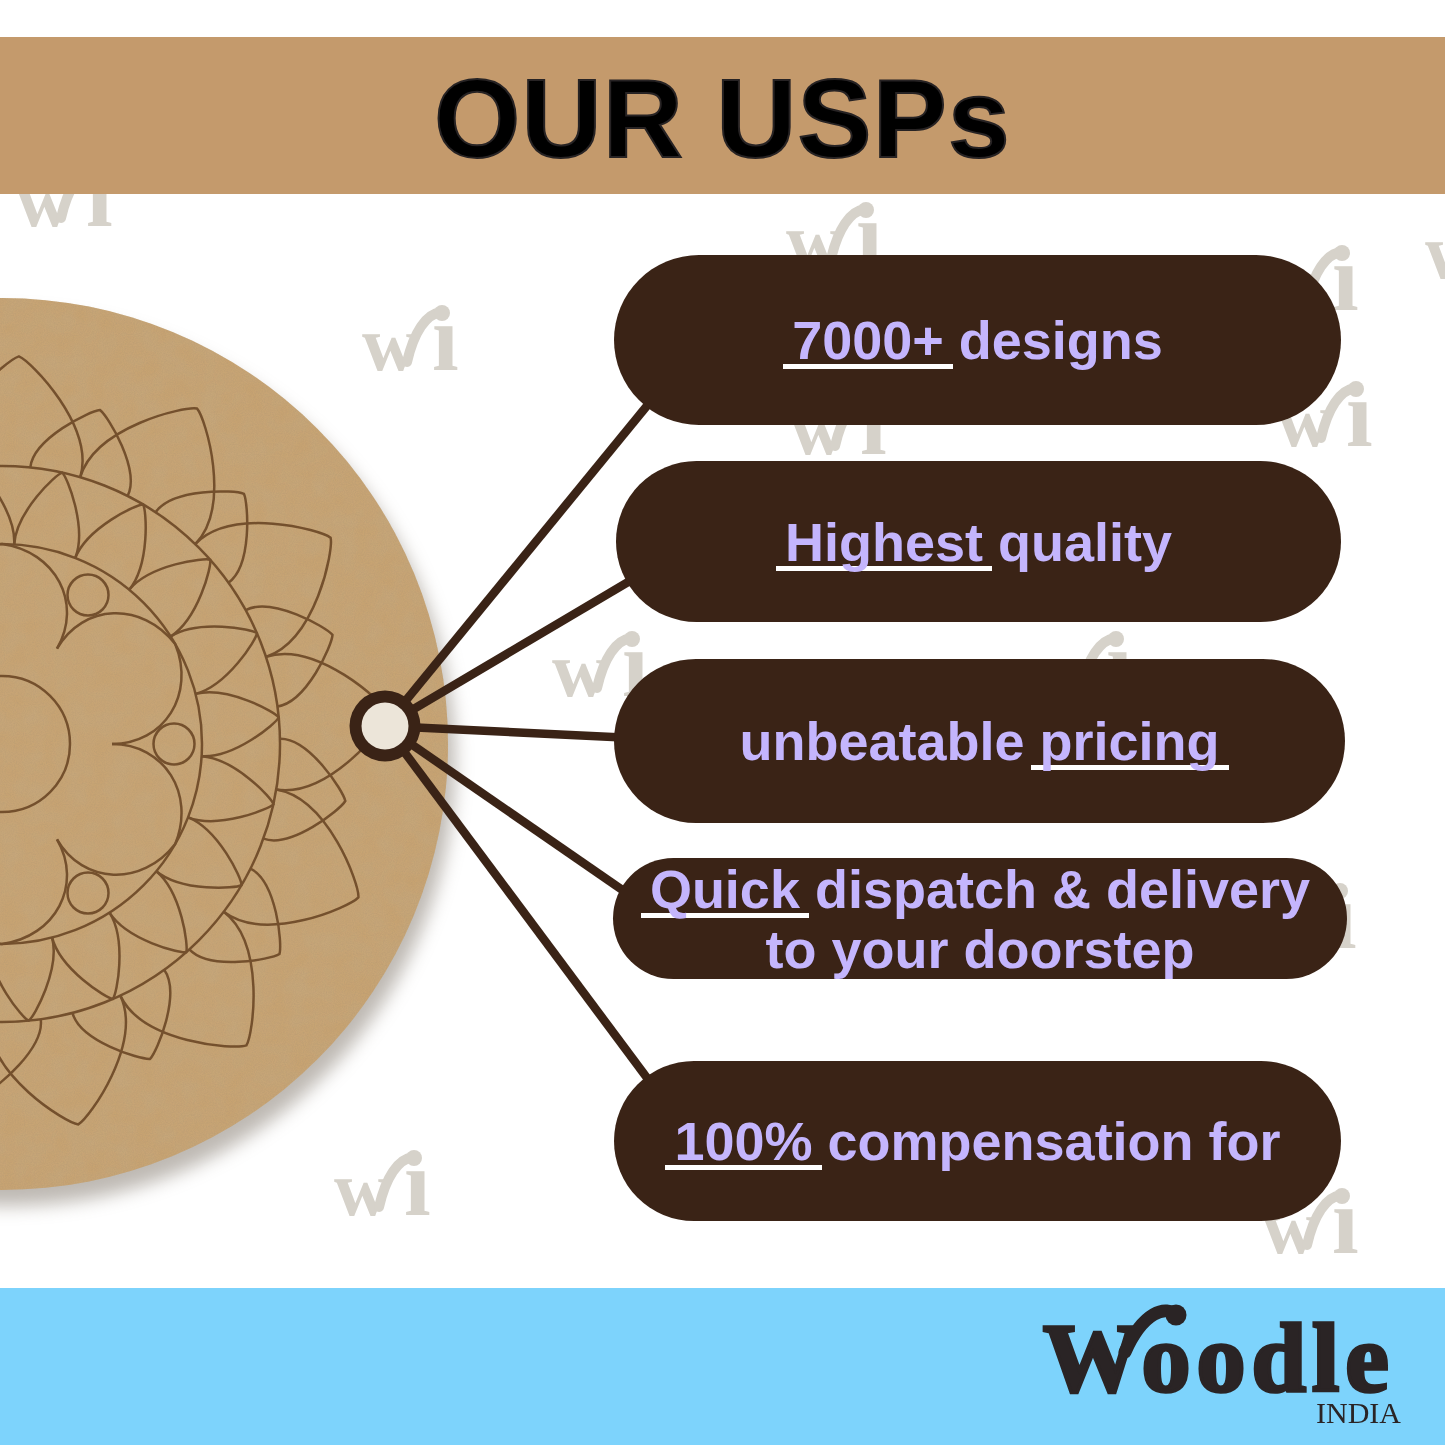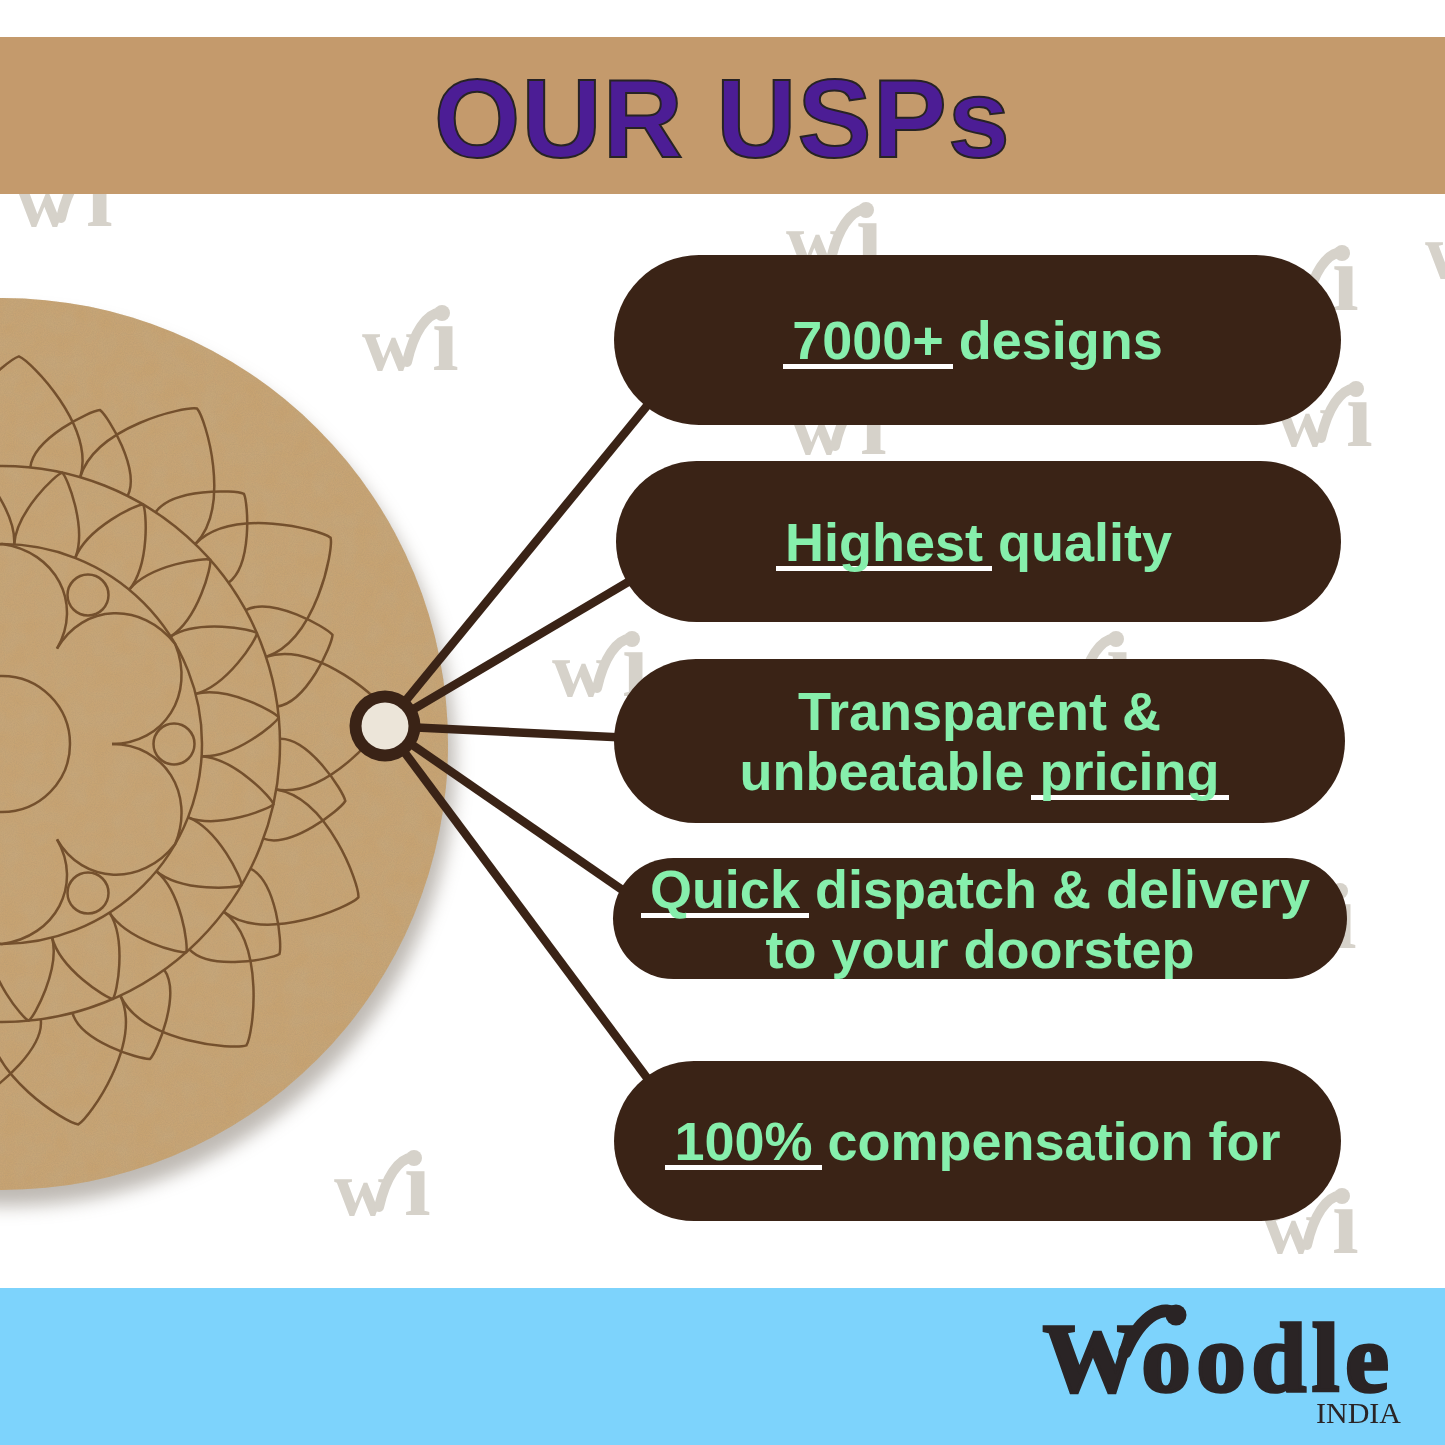--- a/index.html
+++ b/index.html
@@ -1,23 +1,23 @@
 <!DOCTYPE html>
 <html><head>
 <meta charset="utf-8">
 <style>
   html,body { margin:0; padding:0; }
   body { width:1445px; height:1445px; position:relative; overflow:hidden;
          background:#ffffff; font-family:"Liberation Sans", sans-serif; }
   .banner { position:absolute; left:0; top:37px; width:1445px; height:157px;
             background:#c49a6c; z-index:5; display:flex; align-items:center; justify-content:center; }
-  .banner span { font-size:111px; font-weight:bold; color:#4c1d95; letter-spacing:1.2px; position:relative; top:3px; -webkit-text-stroke:2px #272324; }
+  .banner span { font-size:111px; font-weight:bold; color:#000000; letter-spacing:1.2px; position:relative; top:3px; -webkit-text-stroke:2px #272324; }
   .footer { position:absolute; left:0; top:1288px; width:1445px; height:157px;
             background:#7dd3fc; z-index:5; }
-  .pill { position:absolute; background:#3a2316; color:#86efac; z-index:4;
+  .pill { position:absolute; background:#3a2316; color:#c4b5fd; z-index:4;
           display:flex; flex-direction:column; align-items:center; justify-content:center;
           text-align:center; font-weight:bold; font-size:54px; line-height:60px; }
   .pill .u { display:inline-block; line-height:47.4px; border-bottom:5.5px solid #ffffff;
              padding:0 9px; margin:0 -9px; }
   svg.bg { position:absolute; left:0; top:0; z-index:1; }
   .ml { fill:none; stroke:#74502d; stroke-width:2.5; }
 </style>
 </head>
 <body>
 <svg class="bg" width="1445" height="1445" viewBox="0 0 1445 1445">
@@ -119,21 +119,20 @@
     <text x="1401" y="135" text-anchor="end" font-family="Liberation Serif" font-size="30px" fill="#2a2425">INDIA</text>
   </svg>
 </div>
 <div class="pill" style="left:614px; top:255px; width:727px; height:170px; border-radius:85.0px;">
     <div><span class="u">7000+</span> designs</div>
   </div>
 <div class="pill" style="left:616px; top:461px; width:725px; height:161px; border-radius:80.5px;">
     <div><span class="u">Highest</span> quality</div>
   </div>
 <div class="pill" style="left:614px; top:659px; width:731px; height:164px; border-radius:82.0px;">
-    <div>Transparent &amp;</div>
     <div>unbeatable <span class="u">pricing</span></div>
   </div>
 <div class="pill" style="left:613px; top:858px; width:734px; height:121px; border-radius:82.5px;">
     <div><span class="u">Quick</span> dispatch &amp; delivery</div>
     <div>to your doorstep</div>
   </div>
 <div class="pill" style="left:614px; top:1061px; width:727px; height:160px; border-radius:80.0px;gap:17px;">
     <div><span class="u">100%</span> compensation for</div>
   </div>
 

